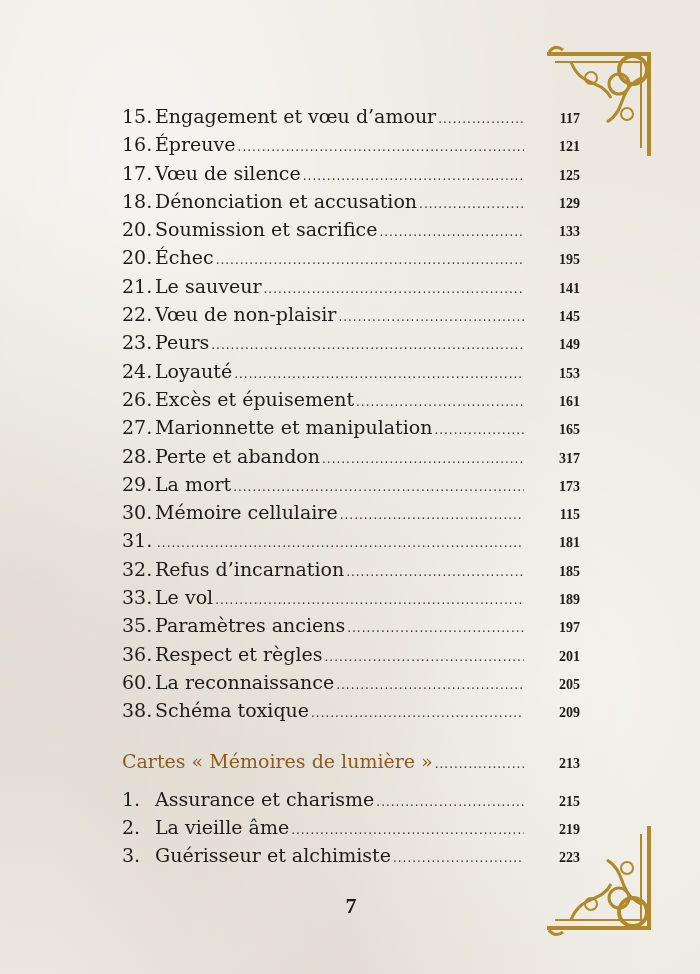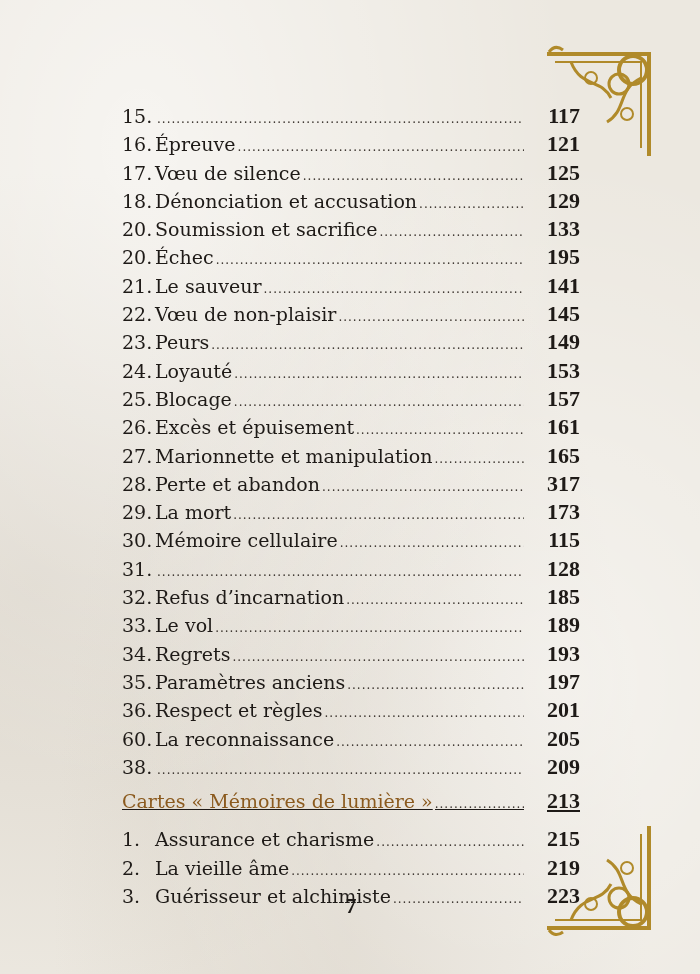--- a/index.html
+++ b/index.html
@@ -20,22 +20,22 @@
     display: flex; align-items: baseline; height: 28.3px;
     font-size: 19px; line-height: 28.3px; white-space: nowrap;
   }
   .num { width: 33px; flex: 0 0 auto; }
   .title { flex: 0 0 auto; }
   .dots {
     flex: 1 1 auto; overflow: hidden; margin: 0 4px 0 2px;
     font-size: 12px; letter-spacing: 1px; color: #3a332d;
   }
   .dots::before { content: "......................................................................................................................................"; }
-  .page-no { flex: 0 0 auto; width: 52px; text-align: right; font-weight: bold; font-family: "Liberation Serif", serif; font-size: 22px; }
-  .section { margin-top: 6px; margin-bottom: 10px; text-decoration: underline; }
+  .page-no { flex: 0 0 auto; width: 52px; text-align: right; font-weight: bold; font-family: "Liberation Serif", serif; font-size: 14px; }
+  .section { margin-top: 22px; margin-bottom: 10px; }
   .section .title { color: #8b5a1e; }
   .cards .num { width: 33px; }
   .folio {
     position: absolute; left: 0; width: 700px; top: 893px; text-align: center;
     font-family: "Liberation Serif", serif; font-weight: bold; font-size: 22px;
   }
   .ornament { position: absolute; }
   .orn-tr { left: 540px; top: 38px; width: 128px; height: 128px; }
   .orn-br { left: 540px; top: 816px; width: 128px; height: 128px; }
 </style>
@@ -54,20 +54,21 @@
       <path d="M100 40 C76 52, 86 72, 66 84" stroke-width="3"></path>
       <circle cx="50" cy="40" r="6" stroke-width="2"></circle>
       <circle cx="86" cy="76" r="6" stroke-width="2"></circle>
     </g>
     <path d="M8 14 q6 -8 14 -2" stroke="#b08a2a" stroke-width="3" fill="none"></path>
   </svg>
 
   <div class="toc">
     <div class="row">
         <span class="num">15.</span>
+        <span class="title">Engagement et vœu d’amour</span>
         <span class="dots"></span>
         <span class="page-no">117</span>
       </div>
     <div class="row">
         <span class="num">16.</span>
         <span class="title">Épreuve</span>
         <span class="dots"></span>
         <span class="page-no">121</span>
       </div>
     <div class="row">
@@ -112,26 +113,20 @@
         <span class="dots"></span>
         <span class="page-no">149</span>
       </div>
     <div class="row">
         <span class="num">24.</span>
         <span class="title">Loyauté</span>
         <span class="dots"></span>
         <span class="page-no">153</span>
       </div>
     <div class="row">
-        <span class="num">25.</span>
-        <span class="title">Blocage</span>
-        <span class="dots"></span>
-        <span class="page-no">157</span>
-      </div>
-    <div class="row">
         <span class="num">26.</span>
         <span class="title">Excès et épuisement</span>
         <span class="dots"></span>
         <span class="page-no">161</span>
       </div>
     <div class="row">
         <span class="num">27.</span>
         <span class="title">Marionnette et manipulation</span>
         <span class="dots"></span>
         <span class="page-no">165</span>
@@ -150,60 +145,55 @@
       </div>
     <div class="row">
         <span class="num">30.</span>
         <span class="title">Mémoire cellulaire</span>
         <span class="dots"></span>
         <span class="page-no">115</span>
       </div>
     <div class="row">
         <span class="num">31.</span>
         <span class="dots"></span>
-        <span class="page-no">128</span>
+        <span class="page-no">181</span>
       </div>
     <div class="row">
         <span class="num">32.</span>
         <span class="title">Refus d’incarnation</span>
         <span class="dots"></span>
         <span class="page-no">185</span>
       </div>
     <div class="row">
         <span class="num">33.</span>
         <span class="title">Le vol</span>
         <span class="dots"></span>
         <span class="page-no">189</span>
       </div>
     <div class="row">
-        <span class="num">34.</span>
-        <span class="title">Regrets</span>
-        <span class="dots"></span>
-        <span class="page-no">193</span>
-      </div>
-    <div class="row">
         <span class="num">35.</span>
         <span class="title">Paramètres anciens</span>
         <span class="dots"></span>
         <span class="page-no">197</span>
       </div>
     <div class="row">
         <span class="num">36.</span>
         <span class="title">Respect et règles</span>
         <span class="dots"></span>
         <span class="page-no">201</span>
       </div>
     <div class="row">
         <span class="num">60.</span>
         <span class="title">La reconnaissance</span>
         <span class="dots"></span>
         <span class="page-no">205</span>
       </div>
     <div class="row">
         <span class="num">38.</span>
+        <span class="title">Schéma toxique</span>
         <span class="dots"></span>
         <span class="page-no">209</span>
       </div>
 
     <div class="row section">
         <span class="title">Cartes « Mémoires de lumière »</span>
         <span class="dots"></span>
         <span class="page-no">213</span>
       </div>
 

